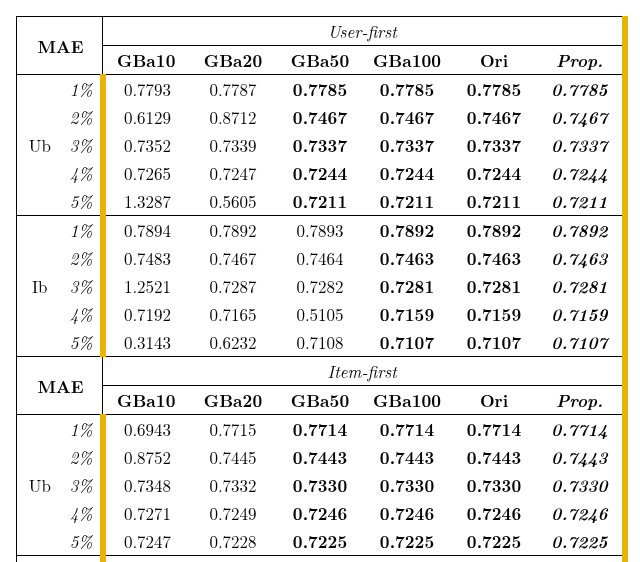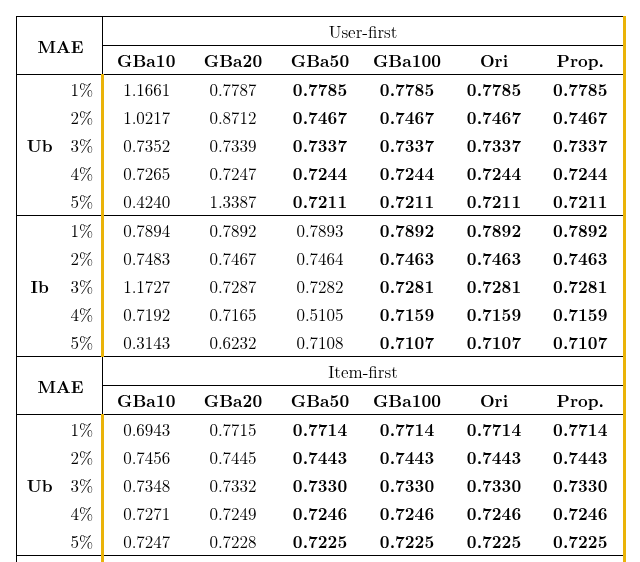--- a/index.html
+++ b/index.html
@@ -18,27 +18,27 @@
     width: 608px;
   }
   td, th {
     padding: 2px 4px;
     text-align: center;
     vertical-align: middle;
     white-space: nowrap;
     font-weight: normal;
   }
   .bold { font-weight: bold; }
-  .row-label { font-weight: bold; text-align: center; margin-left: 16px; }
+  .row-label { font-weight: normal; text-align: center; margin-left: 16px; }
   .mae-label { font-weight: bold; text-align: center; padding-left: 6px;}
   .pct { text-align: center; font-weight: normal;}
   .bt { border-top: 1px solid #000; }
   .bb { border-bottom: 1px solid #000; }
   .bl { border-left: 1px solid #000; }
-  .br { border-right: 3px solid #eab308; }
+  .br { border-right: 6px solid #eab308; font-style: italic; }
   col.c-lbl { width: 46px; }
   col.c-pct { width: 40px; }
   col.c-val { width: 87px; }
 </style>
 </head>
 <body>
 
 <table>
   <colgroup>
     <col class="c-lbl">
@@ -59,30 +59,30 @@
         <td class="bold bt bl">GBa10</td>
         <td class="bold bt">GBa20</td>
         <td class="bold bt">GBa50</td>
         <td class="bold bt">GBa100</td>
         <td class="bold bt">Ori</td>
         <td class="bold bt br">Prop.</td>
       </tr>
       <tr>
         <td class="row-label bl bt" rowspan="5">Ub</td>
         <td class="pct br bt">1%</td>
-        <td class="bt">1.1661</td>
+        <td class="bt">0.7793</td>
         <td class="bt">0.7787</td>
         <td class="bt bold">0.7785</td>
         <td class="bt bold">0.7785</td>
         <td class="bt bold">0.7785</td>
         <td class="bt br bold">0.7785</td>
       </tr>
       <tr>
         <td class="pct br">2%</td>
-        <td>1.0217</td>
+        <td>0.6129</td>
         <td>0.8712</td>
         <td class="bold">0.7467</td>
         <td class="bold">0.7467</td>
         <td class="bold">0.7467</td>
         <td class="br bold">0.7467</td>
       </tr>
       <tr>
         <td class="pct br">3%</td>
         <td>0.7352</td>
         <td>0.7339</td>
@@ -95,22 +95,22 @@
         <td class="pct br">4%</td>
         <td>0.7265</td>
         <td>0.7247</td>
         <td class="bold">0.7244</td>
         <td class="bold">0.7244</td>
         <td class="bold">0.7244</td>
         <td class="br bold">0.7244</td>
       </tr>
       <tr>
         <td class="pct br">5%</td>
-        <td>0.4240</td>
-        <td>1.3387</td>
+        <td>1.3287</td>
+        <td>0.5605</td>
         <td class="bold">0.7211</td>
         <td class="bold">0.7211</td>
         <td class="bold">0.7211</td>
         <td class="br bold">0.7211</td>
       </tr>
       <tr>
         <td class="row-label bl bt" rowspan="5">Ib</td>
         <td class="pct br bt">1%</td>
         <td class="bt">0.7894</td>
         <td class="bt">0.7892</td>
@@ -123,21 +123,21 @@
         <td class="pct br">2%</td>
         <td>0.7483</td>
         <td>0.7467</td>
         <td>0.7464</td>
         <td class="bold">0.7463</td>
         <td class="bold">0.7463</td>
         <td class="br bold">0.7463</td>
       </tr>
       <tr>
         <td class="pct br">3%</td>
-        <td>1.1727</td>
+        <td>1.2521</td>
         <td>0.7287</td>
         <td>0.7282</td>
         <td class="bold">0.7281</td>
         <td class="bold">0.7281</td>
         <td class="br bold">0.7281</td>
       </tr>
       <tr>
         <td class="pct br">4%</td>
         <td>0.7192</td>
         <td>0.7165</td>
@@ -172,21 +172,21 @@
         <td class="pct br bt">1%</td>
         <td class="bt">0.6943</td>
         <td class="bt">0.7715</td>
         <td class="bt bold">0.7714</td>
         <td class="bt bold">0.7714</td>
         <td class="bt bold">0.7714</td>
         <td class="bt br bold">0.7714</td>
       </tr>
       <tr>
         <td class="pct br">2%</td>
-        <td>0.7456</td>
+        <td>0.8752</td>
         <td>0.7445</td>
         <td class="bold">0.7443</td>
         <td class="bold">0.7443</td>
         <td class="bold">0.7443</td>
         <td class="br bold">0.7443</td>
       </tr>
       <tr>
         <td class="pct br">3%</td>
         <td>0.7348</td>
         <td>0.7332</td>

